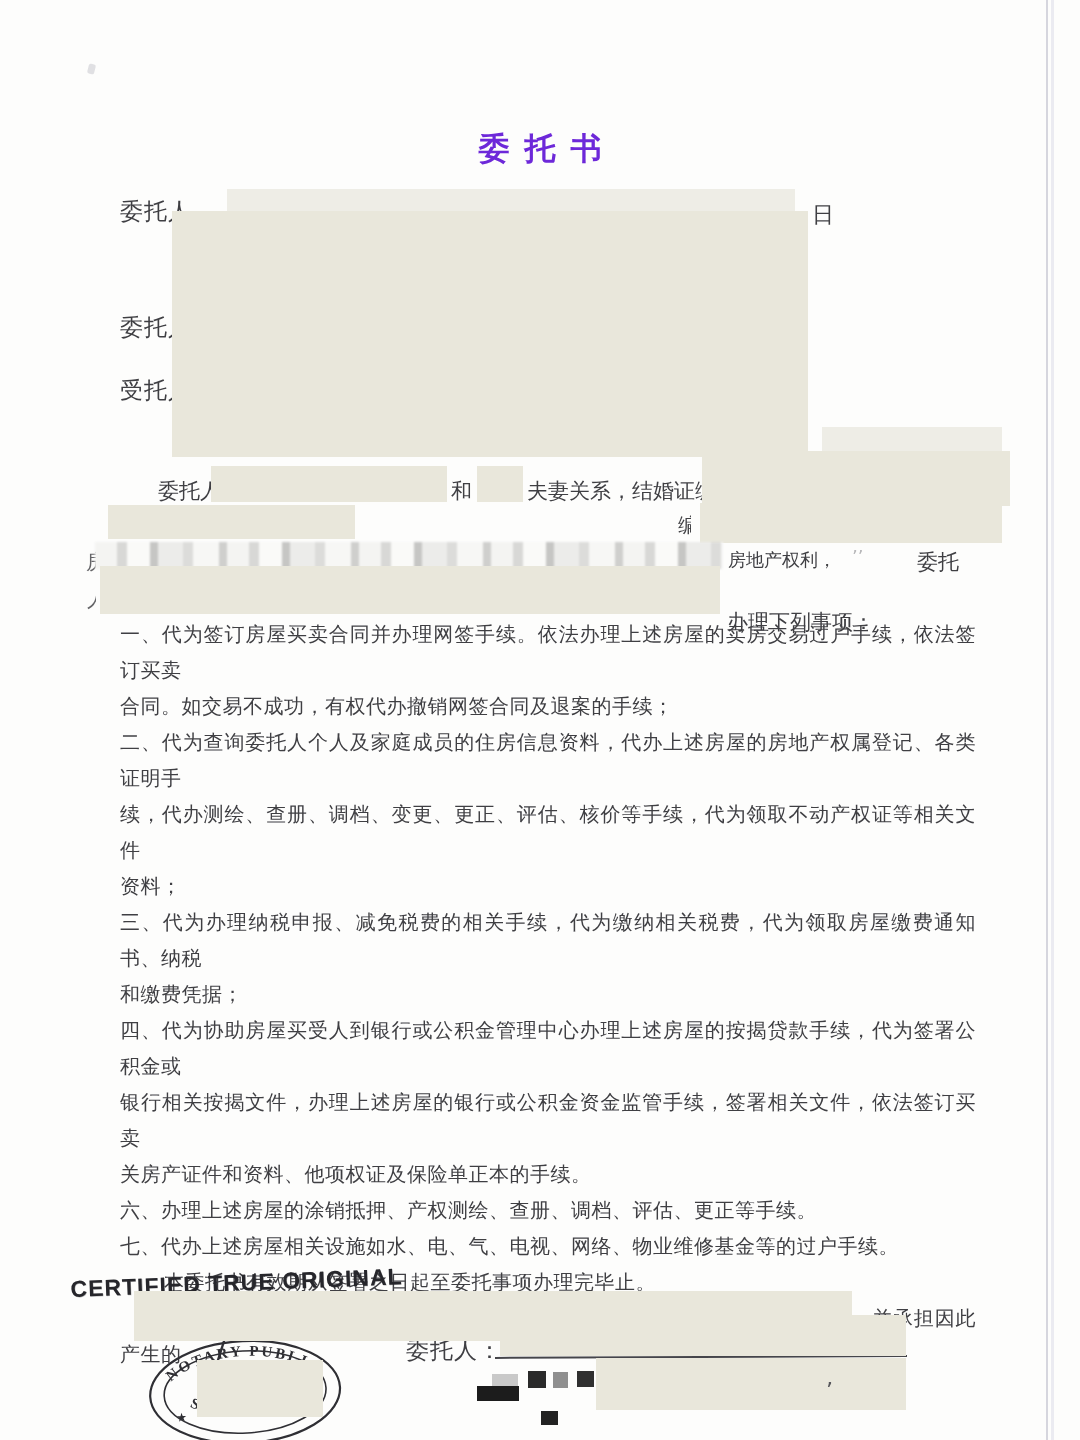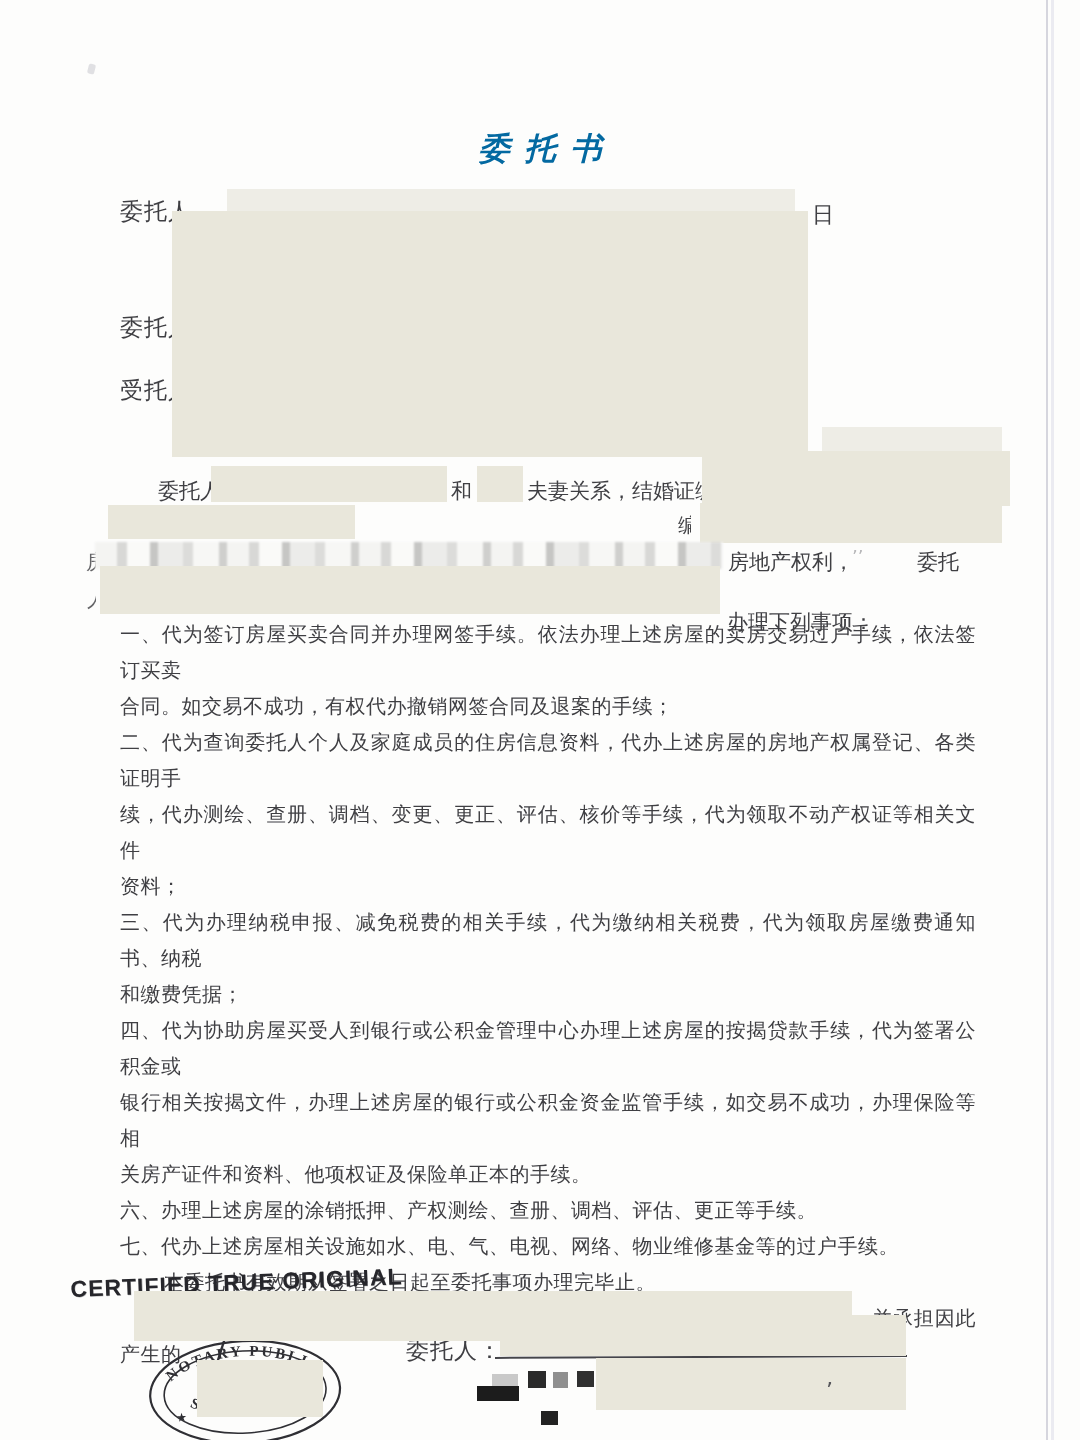--- a/index.html
+++ b/index.html
@@ -9,22 +9,21 @@
     font-family:"DejaVu Sans",sans-serif;
     color:var(--ink,#3f3f43);
   }
   .abs{position:absolute;}
   .redact{position:absolute;background:var(--redaction,#e9e7db);z-index:2;}
   .redact.light{background:var(--redaction_light,#eeede6);}
   .label{font-size:23px;letter-spacing:1px;}
   .doc-title{
     left:0;right:0;top:128px;text-align:center;
     font-size:31px;font-weight:bold;letter-spacing:15px;text-indent:15px;
-    color:#0369a1;
-    font-style:italic;
+    color:#6d28d9;
   }
   .body-text{
     left:120px;top:616px;width:856px;
     font-size:20px;line-height:36px;letter-spacing:0.5px;
     text-align:justify;color:var(--ink,#3f3f43);
   }
   .body-text .ln{min-height:36px;}
   .body-text .c{}
   .body-text .i{text-indent:44px;}
   .partial{display:inline-block;overflow:hidden;white-space:nowrap;vertical-align:top;}
@@ -81,40 +80,40 @@
   <div class="redact" style="left:108px;top:505px;width:247px;height:34px;"></div>
   <span class="abs partial" style="left:678px;top:512px;width:13px;height:24px;font-size:20px;">
     <span>编</span>
   </span>
   <div class="redact" style="left:700px;top:503px;width:302px;height:40px;"></div>
 
   <div class="mosaic" style="left:95px;top:542px;width:628px;height:27px;"></div>
   <span class="abs partial" style="left:86px;top:548px;width:10px;height:26px;font-size:21px;opacity:.8;">
     <span>房</span>
   </span>
-  <div class="abs" style="left:728px;top:548px;font-size:21px;white-space:nowrap;">房地产权利，</div>
+  <div class="abs" style="left:728px;top:548px;font-size:18px;white-space:nowrap;">房地产权利，</div>
   <div class="abs mark" style="left:852px;top:546px;font-size:18px;opacity:.6;">’’</div>
   <div class="abs" style="left:917px;top:548px;font-size:21px;">委托</div>
 
   <div class="redact" style="left:100px;top:566px;width:620px;height:48px;"></div>
   <span class="abs partial" style="left:87px;top:585px;width:9px;height:26px;font-size:21px;opacity:.8;">
     <span>人</span>
   </span>
   <div class="abs" style="left:727px;top:585px;font-size:21px;margin-top:23px;">办理下列事项：</div>
 
   <div class="abs body-text">
     <div class="ln">一、代为签订房屋买卖合同并办理网签手续。依法办理上述房屋的卖房交易过户手续，依法签订买卖</div>
     <div class="ln c">合同。如交易不成功，有权代办撤销网签合同及退案的手续；</div>
     <div class="ln">二、代为查询委托人个人及家庭成员的住房信息资料，代办上述房屋的房地产权属登记、各类证明手</div>
     <div class="ln c">续，代办测绘、查册、调档、变更、更正、评估、核价等手续，代为领取不动产权证等相关文件</div>
     <div class="ln c">资料；</div>
     <div class="ln">三、代为办理纳税申报、减免税费的相关手续，代为缴纳相关税费，代为领取房屋缴费通知书、纳税</div>
     <div class="ln c">和缴费凭据；</div>
     <div class="ln">四、代为协助房屋买受人到银行或公积金管理中心办理上述房屋的按揭贷款手续，代为签署公积金或</div>
-    <div class="ln c">银行相关按揭文件，办理上述房屋的银行或公积金资金监管手续，如交易不成功，办理保险等相</div>
+    <div class="ln c">银行相关按揭文件，办理上述房屋的银行或公积金资金监管手续，签署相关文件，依法签订买卖</div>
     <div class="ln c">关房产证件和资料、他项权证及保险单正本的手续。</div>
     <div class="ln">六、办理上述房屋的涂销抵押、产权测绘、查册、调档、评估、更正等手续。</div>
     <div class="ln">七、代办上述房屋相关设施如水、电、气、电视、网络、物业维修基金等的过户手续。</div>
     <div class="ln i">本委托书有效期从签署之日起至委托事项办理完毕止。</div>
     <div class="ln i">受托人在委托权限内所签署的有关文件、按指印及所有法律行为我均予承认，并承担因此产生的</div>
 
   </div>
 
   <div class="abs certified" style="left:70px;top:1276px;">CERTIFIED TRUE ORIGINAL</div>
   <div class="redact" style="left:134px;top:1291px;width:718px;height:50px;"></div>

